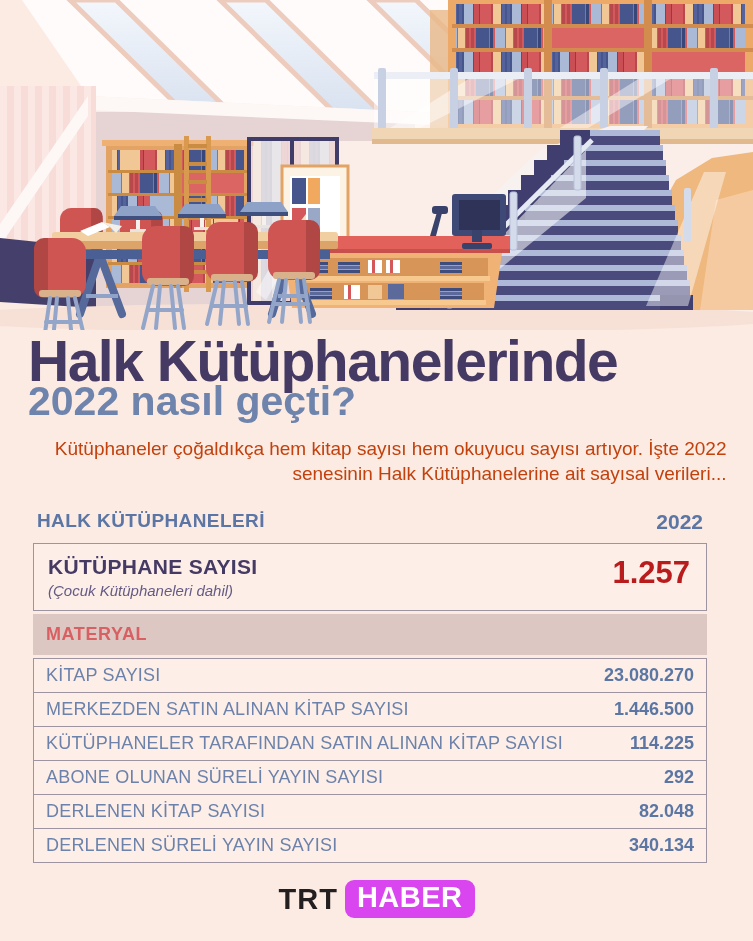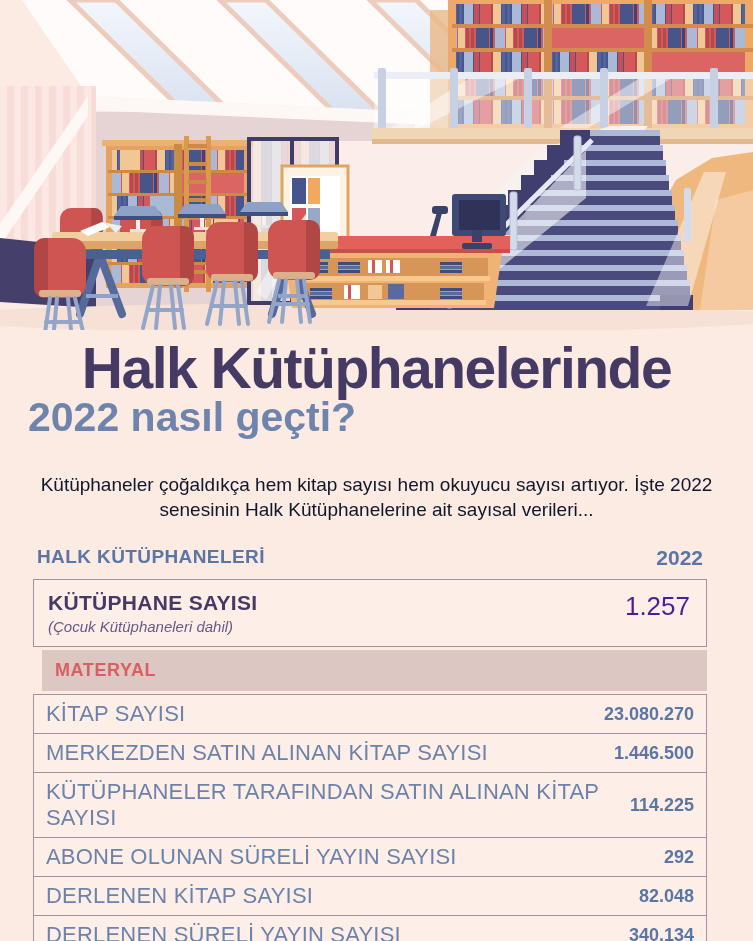--- a/index.html
+++ b/index.html
@@ -6,52 +6,52 @@
   body{
     width:753px;height:941px;overflow:hidden;
     background:#fcebe3;
     font-family:"Liberation Sans", sans-serif;
     position:relative;
   }
   .illustration{display:block;width:753px;height:330px;}
   .title-block{margin:2px 28px 0 28px;}
   .title-main{
     font-size:57px;font-weight:700;letter-spacing:-1.5px;
-    color:#453a64;line-height:1.02;margin:9px;text-align:center;
+    color:#453a64;line-height:1.02;margin:0;
   }
   .title-sub{
     font-size:41px;font-weight:700;color:#6e84ac;
     text-align:left;margin:-9px 2px 0 0;line-height:1;
   }
   .description{
-    margin:34px auto 0 auto;max-width:700px;
-    font-size:19px;line-height:1.32;color:#0f172a;text-align:center;
+    margin:14px auto 0 auto;max-width:700px;
+    font-size:19px;line-height:1.32;color:#c2410c;text-align:right;
   }
   .stats{margin:20px 46px 0 33px;}
   .stats-head{display:flex;justify-content:space-between;padding:4px 4px 9px 4px;}
   .stats-head .left{font-size:19px;font-weight:700;color:#5b76a4;letter-spacing:.4px;}
   .stats-head .right{font-size:21px;font-weight:700;color:#5b76a4;}
   .summary-box{
     border:1px solid #9e94a1;display:flex;justify-content:space-between;
     align-items:flex-start;padding:11px 14px;background:#fdefe8;
   }
   .summary-box .lbl{font-size:21px;font-weight:700;color:#453a64;letter-spacing:.3px;}
   .summary-box .sub{font-size:15px;font-style:italic;color:#645a85;margin-top:3px;}
-  .summary-box .val{font-size:26px;font-weight:400;color:#4c1d95;padding-right:2px;}
+  .summary-box .val{font-size:31px;font-weight:700;color:#b91c1c;padding-right:2px;}
   .section-bar{
     margin-top:3px;background:#dcc7c2;color:#d85f62;
-    font-size:18px;font-weight:700;letter-spacing:.6px;padding:10px 13px;margin-left:9px;
+    font-size:18px;font-weight:700;letter-spacing:.6px;padding:10px 13px;
   }
   .rows{margin-top:4px;}
   .row{
     border:1px solid #9e94a1;margin-top:-1px;background:#fdefe8;
     display:flex;justify-content:space-between;align-items:center;
     padding:6px 12px;min-height:20px;
   }
-  .row .lbl{font-size:22px;color:#6c82aa;letter-spacing:.2px;}
+  .row .lbl{font-size:18px;color:#6c82aa;letter-spacing:.2px;}
   .row .val{font-size:18px;font-weight:700;color:#5b76a3;}
   .footer{margin-top:17px;display:flex;justify-content:center;align-items:center;gap:7px;text-align:right;}
   .logo-trt{font-size:29px;font-weight:900;color:#231f20;letter-spacing:1px;}
   .logo-haber{
     background:#d946ef;color:#ffffff;font-size:29px;font-weight:900;
     letter-spacing:.5px;padding:1px 12px 4px 12px;border-radius:9px;
   }
 </style>
 </head>
 <body>

